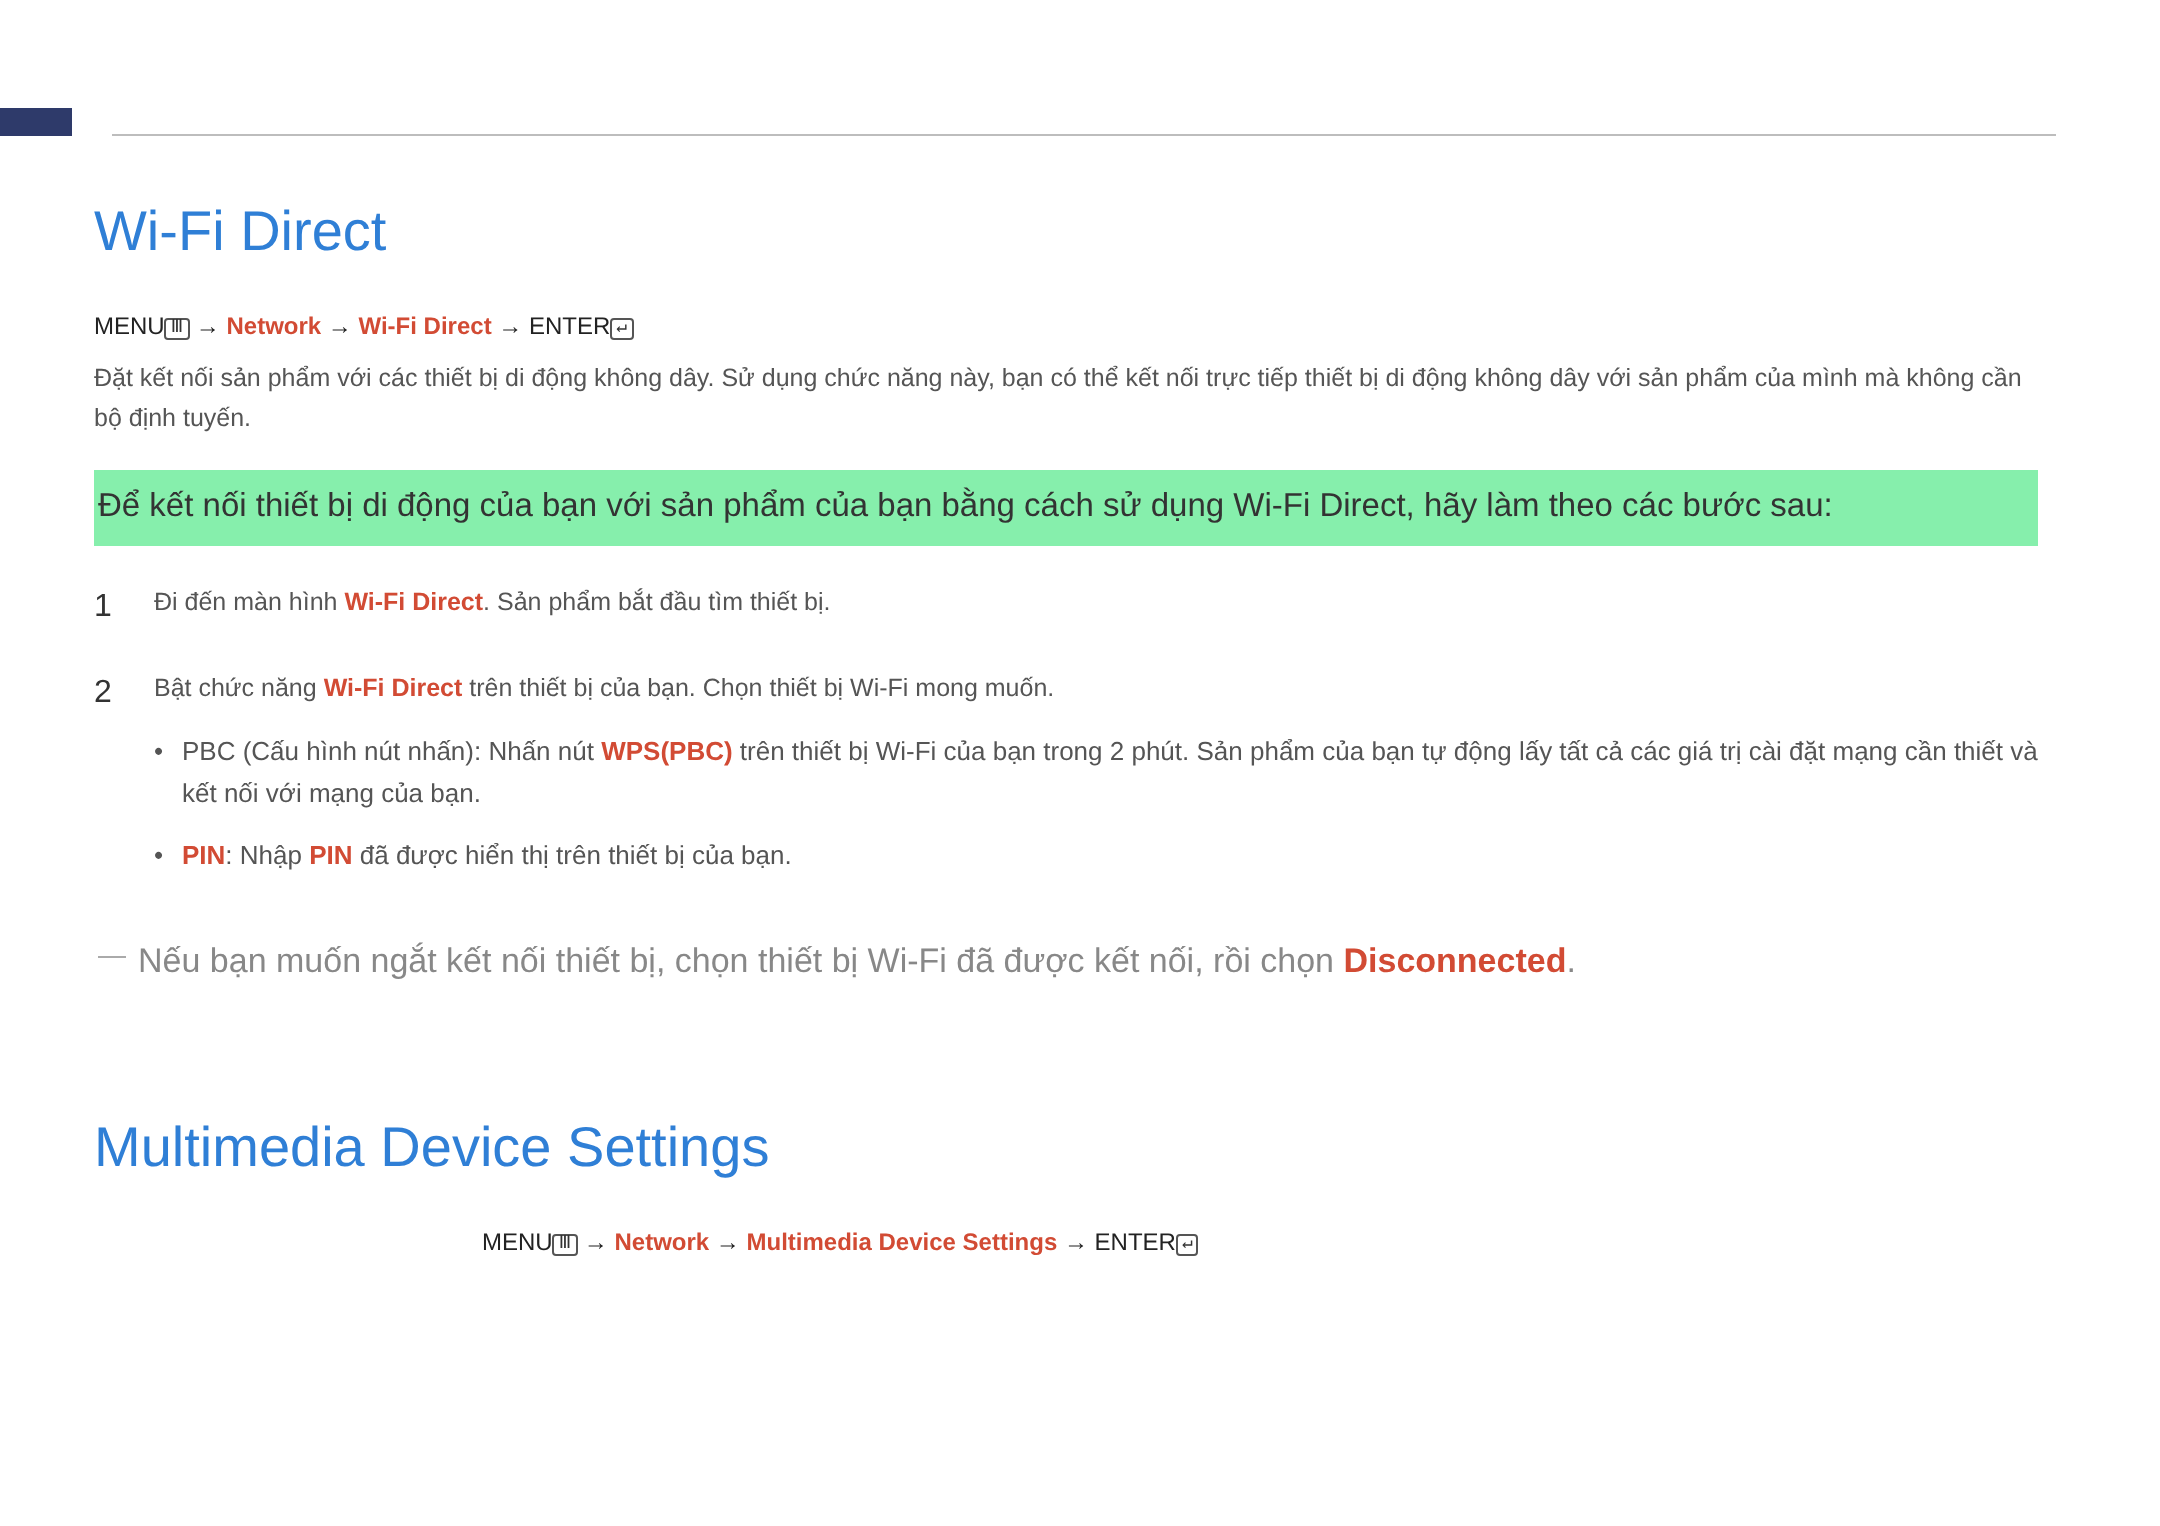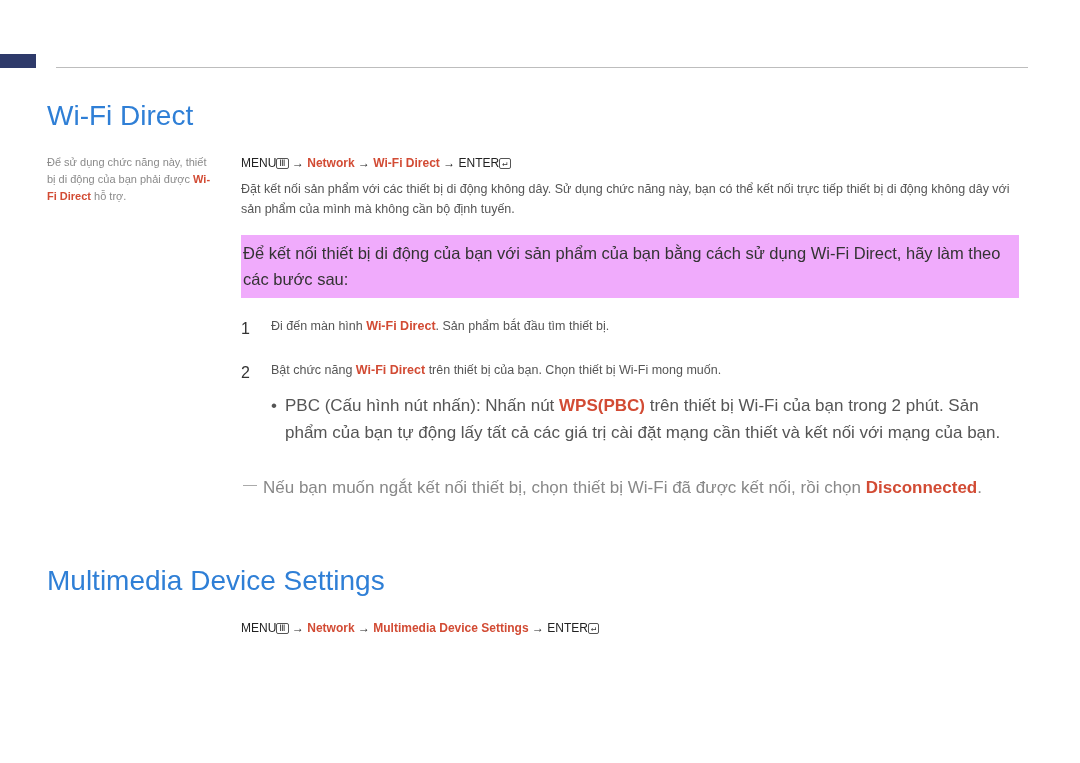--- a/index.html
+++ b/index.html
@@ -62,21 +62,21 @@
   .nav-path .bold { font-weight: 400; color: #222; }
   .red-strong { color: #d24b34; font-weight: 700; }
   .body-text {
     font-size: 12.5px;
     color: #555;
     margin-bottom: 16px;
     line-height: 1.6;
   }
   .highlight {
     display: block;
-    background: #f0abfc;
+    background: #86efac;
     color: #333;
     font-size: 16.5px;
     line-height: 1.55;
     padding: 6px 2px;
     margin-bottom: 18px;
   }
   .step {
     display: flex;
     gap: 16px;
     margin-bottom: 18px;
@@ -95,21 +95,21 @@
     flex: 1;
   }
   ul.sub {
     list-style: none;
     margin-top: 12px;
   }
   ul.sub li {
     position: relative;
     padding-left: 14px;
     margin-bottom: 10px;
-    font-size: 17px;
+    font-size: 13px;
     color: #555;
     line-height: 1.6;
   }
   ul.sub li::before {
     content: "•";
     position: absolute;
     left: 0;
     color: #555;
   }
   .note-line {
@@ -144,23 +144,20 @@
 <body>
 
 <div class="decor-bar"></div>
 <div class="top-rule"></div>
 
 <div class="page">
 
   <h2 class="section-title">Wi-Fi Direct</h2>
 
   <div class="row">
-    <div class="sidenote">
-      <span>Để sử dụng chức năng này, thiết bị di động của bạn phải được </span><span class="red-strong">Wi-Fi Direct</span><span> hỗ trợ.</span>
-    </div>
 
     <div class="main-col">
       <div class="nav-path">
         <span class="bold">MENU</span><span class="icon-box">Ⅲ</span><span class="bold"> → </span><span class="red-strong">Network</span><span class="bold"> → </span><span class="red-strong">Wi-Fi Direct</span><span class="bold"> → </span><span class="bold">ENTER</span><span class="icon-box">↵</span>
       </div>
 
       <p class="body-text">Đặt kết nối sản phẩm với các thiết bị di động không dây. Sử dụng chức năng này, bạn có thể kết nối trực tiếp thiết bị di động không dây với sản phẩm của mình mà không cần bộ định tuyến.</p>
 
       <span class="highlight">Để kết nối thiết bị di động của bạn với sản phẩm của bạn bằng cách sử dụng Wi-Fi Direct, hãy làm theo các bước sau:</span>
 
@@ -172,20 +169,23 @@
       </div>
 
       <div class="step">
         <div class="num">2</div>
         <div class="txt">
           <span>Bật chức năng </span><span class="red-strong">Wi-Fi Direct</span><span> trên thiết bị của bạn. Chọn thiết bị Wi-Fi mong muốn.</span>
           <ul class="sub">
             <li>
               <span>PBC (Cấu hình nút nhấn): Nhấn nút </span><span class="red-strong">WPS(PBC)</span><span> trên thiết bị Wi-Fi của bạn trong 2 phút. Sản phẩm của bạn tự động lấy tất cả các giá trị cài đặt mạng cần thiết và kết nối với mạng của bạn.</span>
             </li>
+            <li>
+              <span class="red-strong">PIN</span><span>: Nhập </span><span class="red-strong">PIN</span><span> đã được hiển thị trên thiết bị của bạn.</span>
+            </li>
           </ul>
         </div>
       </div>
 
       <div class="note-line">
         <span class="note-dash"></span><span>Nếu bạn muốn ngắt kết nối thiết bị, chọn thiết bị Wi-Fi đã được kết nối, rồi chọn </span><span class="red-strong">Disconnected</span><span>.</span>
       </div>
     </div>
   </div>
 

